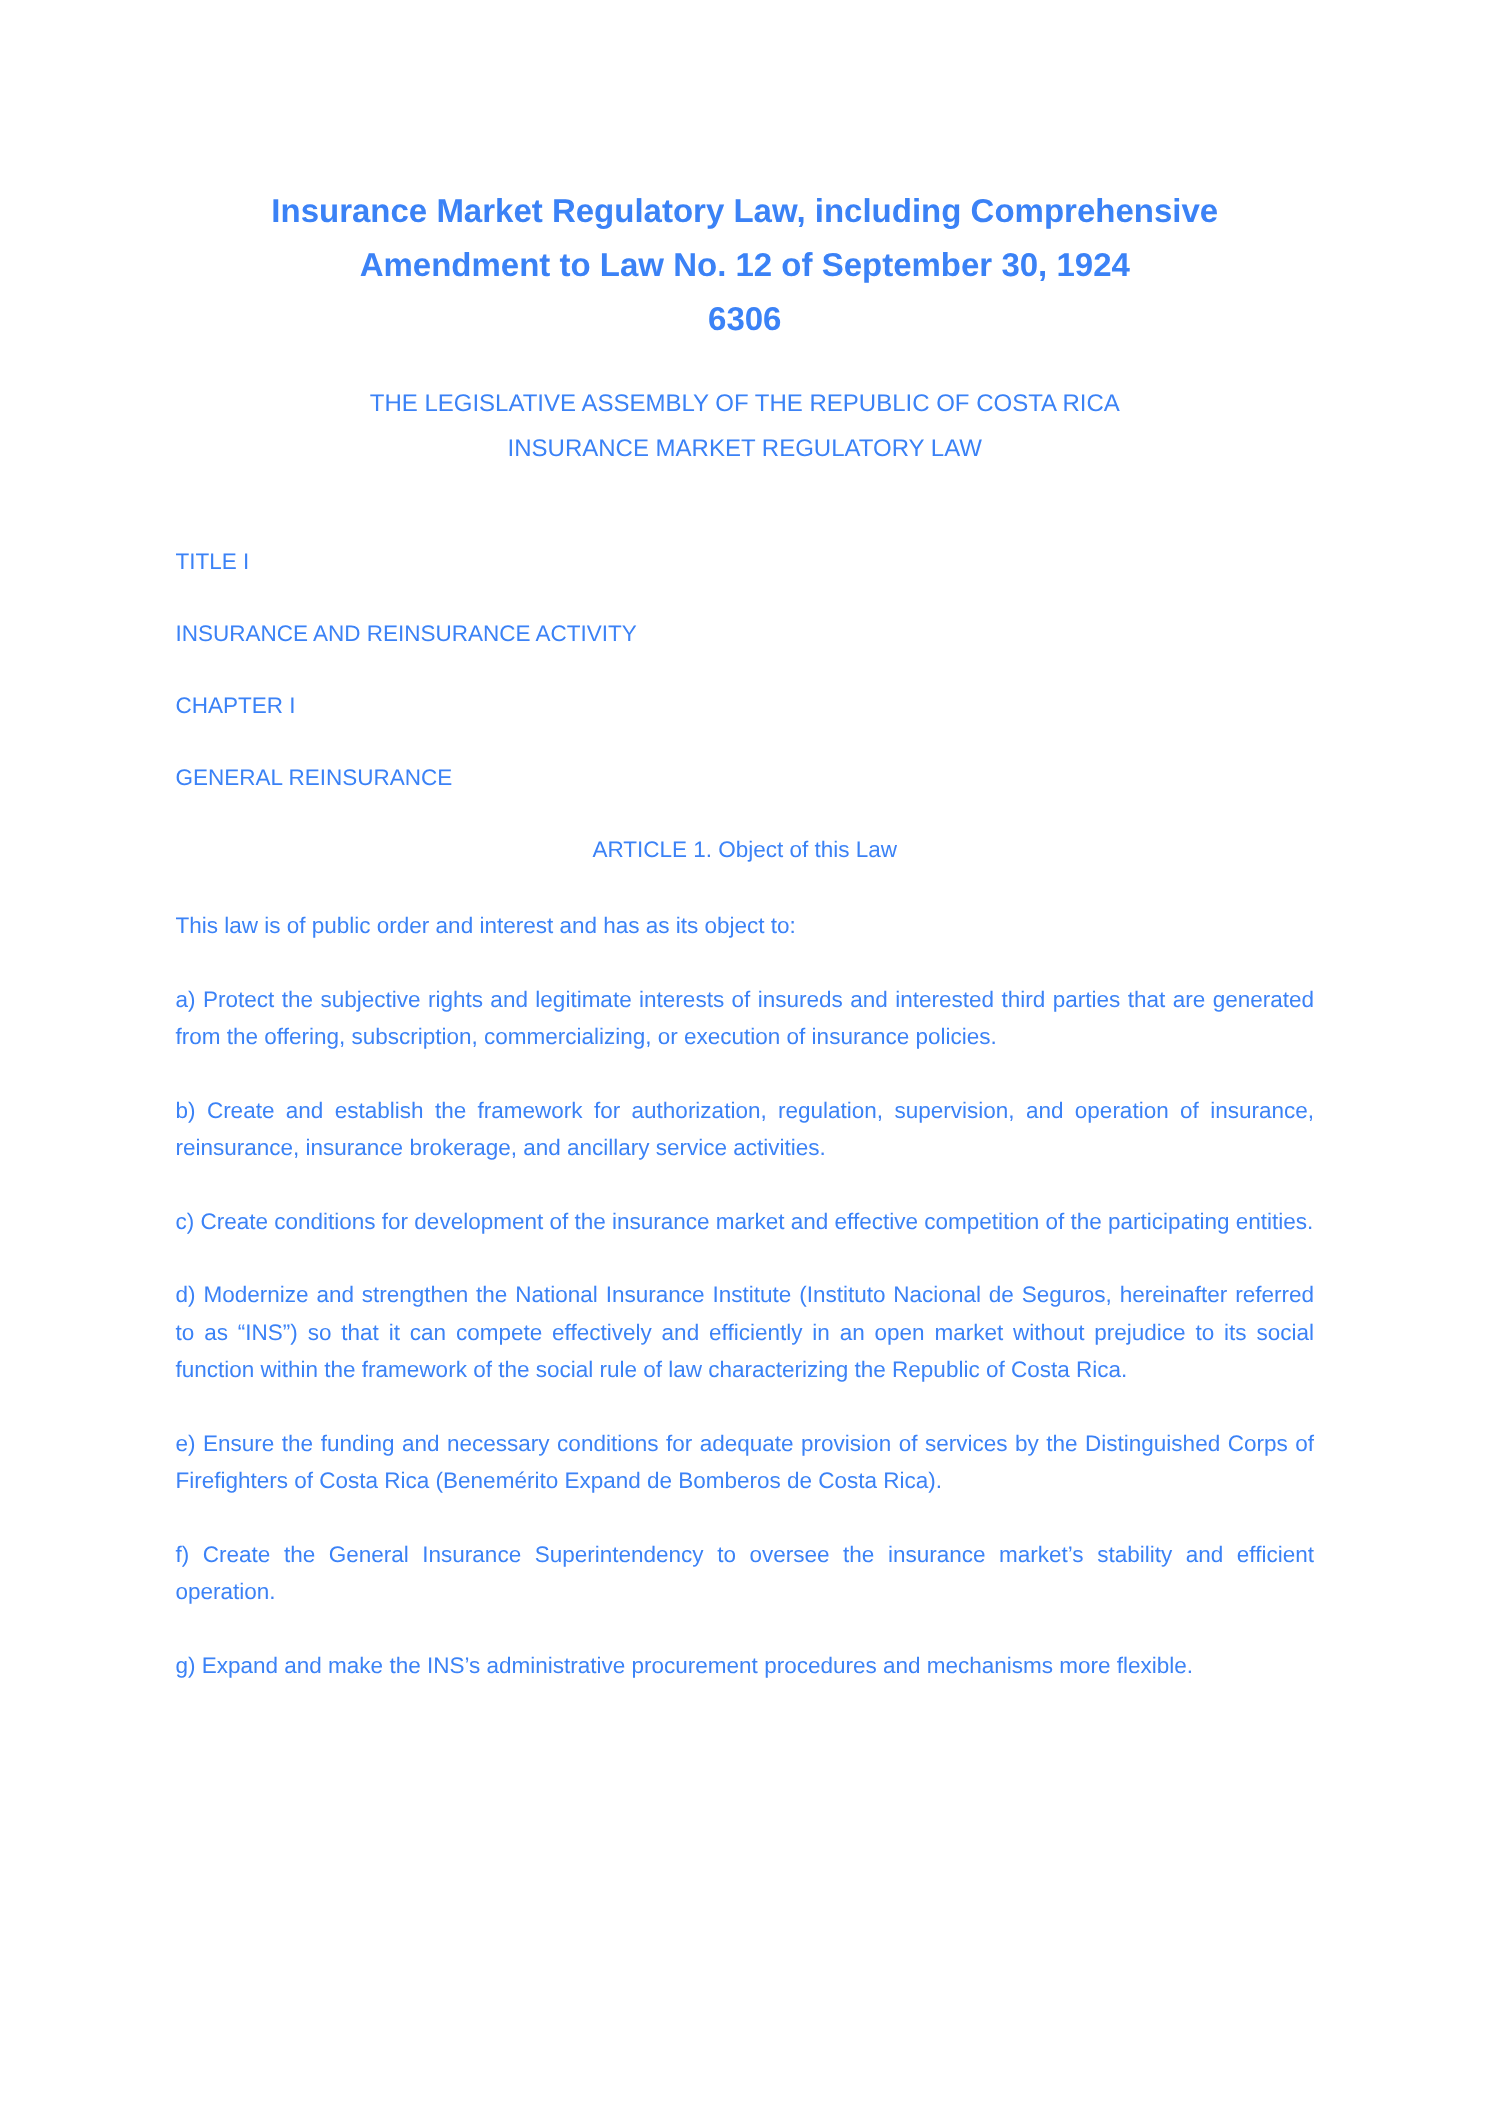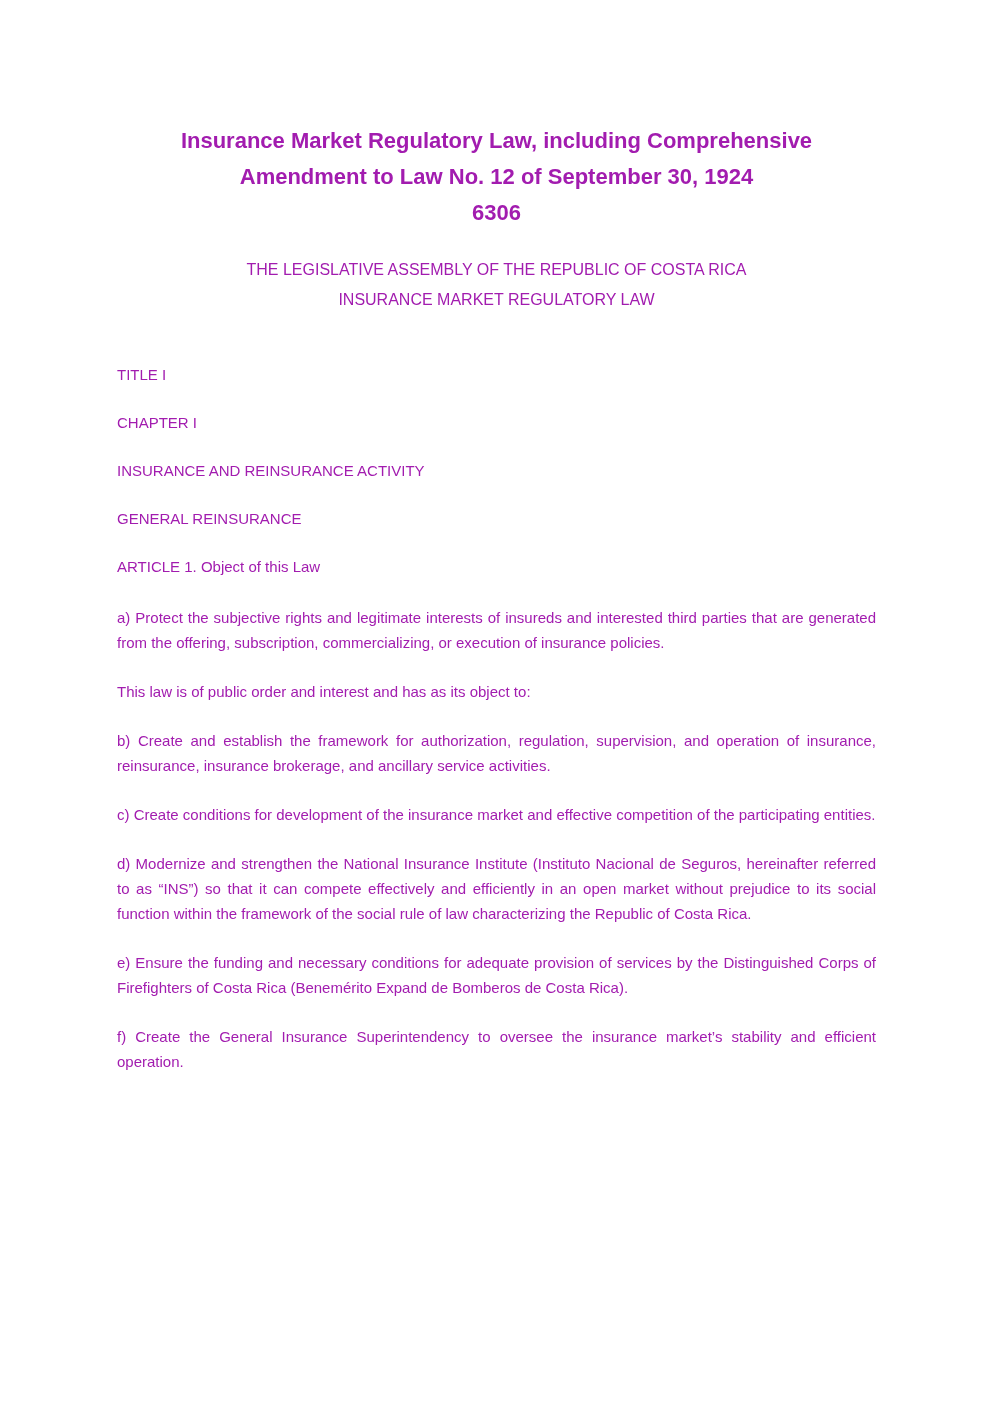--- a/index.html
+++ b/index.html
@@ -6,21 +6,21 @@
     margin: 0;
     padding: 0;
     background: #ffffff;
   }
   .page {
     position: relative;
     width: 992px;
     height: 1403px;
     box-sizing: border-box;
     background: #ffffff;
-    color: #a21caf;
+    color: #3b82f6;
     font-family: "Liberation Sans", sans-serif;
     padding: 123px 116px 0 117px;
     overflow: hidden;
   }
   .doc-title {
     font-size: 22px;
     font-weight: bold;
     line-height: 36px;
     text-align: center;
     margin: 0 0 24px 0;
@@ -35,21 +35,21 @@
   .sec-heading {
     font-size: 15px;
     line-height: 20px;
     text-align: left;
     margin: 0 0 28px 0;
     font-weight: 400;
   }
   .article-heading {
     font-size: 15px;
     line-height: 20px;
-    text-align: left;
+    text-align: center;
     margin: 0 0 28px 0;
     font-weight: 400;
   }
   .body-par {
     font-size: 15px;
     line-height: 25px;
     margin: 0 0 24px 0;
     text-align: justify;
     font-weight: 400;
   }
@@ -68,28 +68,29 @@
     <div>Amendment to Law No. 12 of September 30, 1924</div>
     <div>6306</div>
   </h1>
 
   <div class="decree-block">
     <div>THE LEGISLATIVE ASSEMBLY OF THE REPUBLIC OF COSTA RICA</div>
     <div>INSURANCE MARKET REGULATORY LAW</div>
   </div>
 
   <p class="sec-heading">TITLE I</p>
+  <p class="sec-heading">INSURANCE AND REINSURANCE ACTIVITY</p>
   <p class="sec-heading">CHAPTER I</p>
-  <p class="sec-heading">INSURANCE AND REINSURANCE ACTIVITY</p>
   <p class="sec-heading">GENERAL REINSURANCE</p>
 
   <p class="article-heading">ARTICLE 1. Object of this Law</p>
 
+  <p class="body-par no-justify">This law is of public order and interest and has as its object to:</p>
+
   <p class="body-par"><span>a) Protect the subjective rights and legitimate interests of insureds and interested third parties that are generated from the offering, subscription, commercializing, or execution of insurance policies.</span></p>
-
-  <p class="body-par no-justify">This law is of public order and interest and has as its object to:</p>
   <p class="body-par"><span>b) Create and establish the framework for authorization, regulation, supervision, and operation of insurance, reinsurance, insurance brokerage, and ancillary service activities.</span></p>
   <p class="body-par"><span>c) Create conditions for development of the insurance market and effective competition of the participating entities.</span></p>
   <p class="body-par"><span>d) Modernize and strengthen the National Insurance Institute (</span><span class="italic">Instituto Nacional de Seguros</span><span>, hereinafter referred to as “INS”) so that it can compete effectively and efficiently in an open market without prejudice to its social function within the framework of the social rule of law characterizing the Republic of Costa Rica.</span></p>
   <p class="body-par"><span>e) Ensure the funding and necessary conditions for adequate provision of services by the Distinguished Corps of Firefighters of Costa Rica (</span><span class="italic">Benemérito Expand de Bomberos de Costa Rica</span><span>).</span></p>
   <p class="body-par"><span>f) Create the General Insurance Superintendency to oversee the insurance market’s stability and efficient operation.</span></p>
+  <p class="body-par"><span>g) Expand and make the INS’s administrative procurement procedures and mechanisms more flexible.</span></p>
 
 </div>
 
 </body></html>

